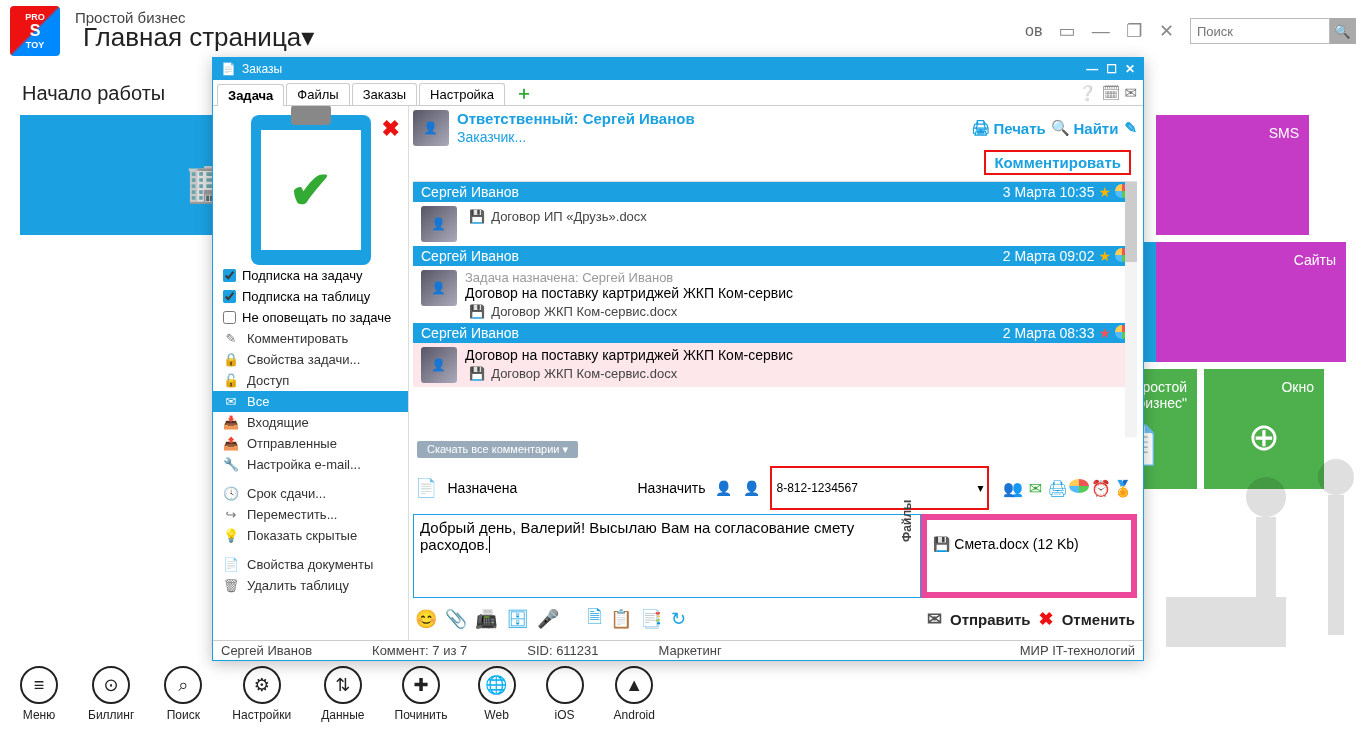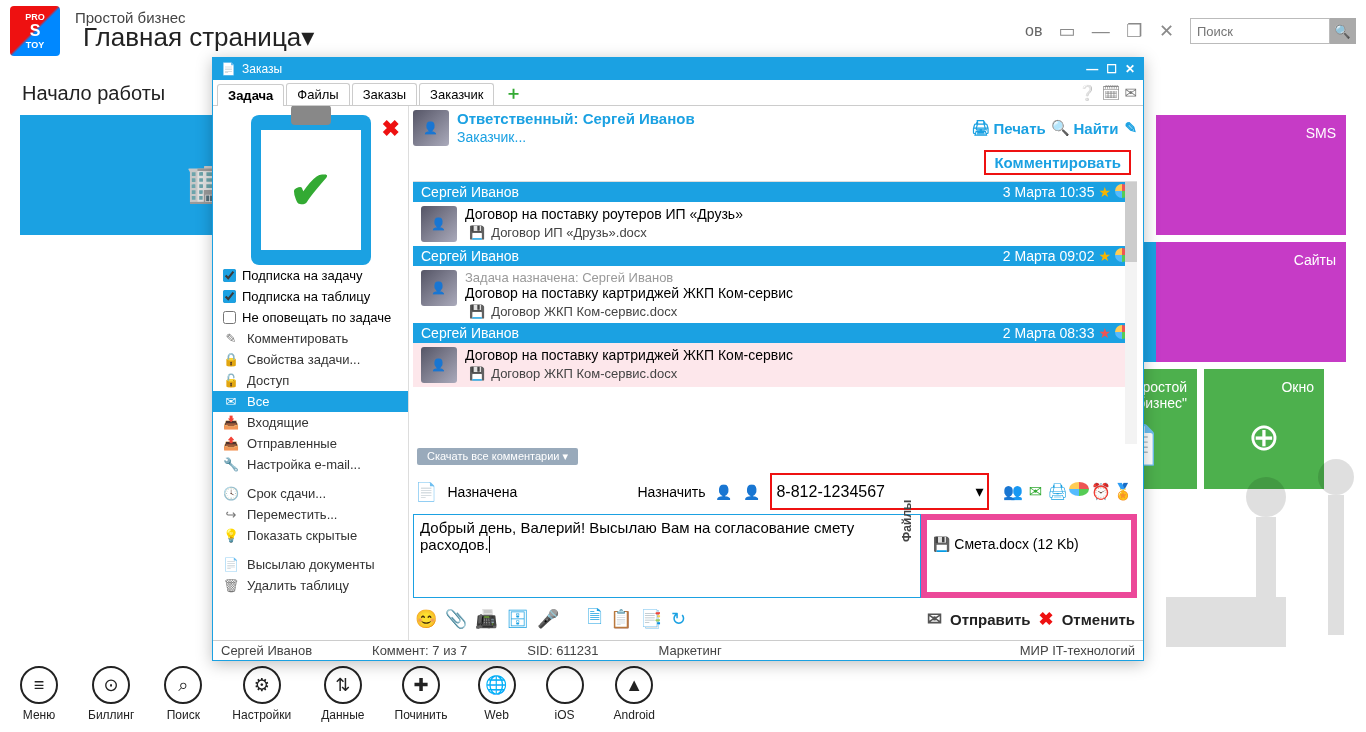--- a/index.html
+++ b/index.html
@@ -82,21 +82,21 @@
 .c-assigned { color: #999; font-size: 13px; }
 .c-att { display: flex; align-items: center; gap: 6px; color: #444; font-size: 13px; margin-top: 3px; margin-left: 4px; }
 .c-att .disk { color: #1ba1e2; }
 .comment.pink .c-body { background: #fde7eb; }
 
 .dl-all { background: #9ab; color: #fff; font-size: 11px; padding: 2px 10px; border-radius: 2px; display: inline-flex; align-items: center; gap: 6px; margin: 4px 0 4px 4px; }
 
 
 .compose-top { display: flex; align-items: center; gap: 10px; padding: 4px 2px; font-size: 14px; }
 .status-ico { color: #777; font-size: 18px; }
-.assign-combo { border: 2px solid #e11; padding: 7px 4px; display: flex; align-items: center; width: 219px; font-family: monospace; font-size: 16px; }
+.assign-combo { border: 2px solid #e11; padding: 13px 4px; display: flex; align-items: center; width: 219px; font-family: monospace; font-size: 12px; }
 .assign-combo .caret { margin-left: auto; }
 .compose-icons { display: flex; gap: 2px; font-size: 16px; margin-left: 4px; }
 .compose-icons span { width: 20px; text-align: center; }
 
 .compose-row { display: flex; height: 84px; }
 .compose-text { flex: 1; border: 1px solid #1ba1e2; padding: 4px 6px; font-size: 15px; position: relative; }
 .files-pane { width: 216px; border: 6px solid #ec4899; padding: 16px 6px; font-size: 14px; position: relative; }
 .files-label { position: absolute; left: -14px; top: 50%; transform: rotate(-90deg) translateX(50%); transform-origin: left; font-size: 12px; font-weight: bold; color: #444; }
 
 .compose-toolbar { display: flex; align-items: center; gap: 8px; padding: 6px 2px; font-size: 18px; color: #1ba1e2; }
@@ -161,21 +161,21 @@
       <div class="tlabel">Сайт "Простой бизнес"</div>
       <div class="ticon">📄</div>
     </div>
   <div class="tile t-green" style="width:120px;height:120px">
       <div class="tlabel">Окно</div>
       <div class="ticon">⊕</div>
     </div>
 </div>
 
 <div style="position:absolute;right:20px;top:115px">
-  <div class="tile t-magenta" style="width:190px;height:120px">
+  <div class="tile t-magenta" style="width:153px;height:120px">
       <div class="tlabel" style="text-align:right">SMS</div>
     </div>
   <div class="tile t-magenta" style="width:190px;height:120px;margin-top:7px">
       <div class="tlabel">Сайты</div>
     </div>
 </div>
 
 <svg class="silhouette" viewBox="0 0 520 300">
   <rect x="320" y="220" width="120" height="50" fill="#000"></rect>
   <circle cx="150" cy="30" r="50" fill="#000"></circle>
@@ -232,21 +232,21 @@
     <div class="tw-ctrls">
       <span>—</span>
       <span>☐</span>
       <span>✕</span>
     </div>
   </div>
   <div class="tw-tabs">
     <div class="tw-tab active">Задача</div>
     <div class="tw-tab">Файлы</div>
     <div class="tw-tab">Заказы</div>
-    <div class="tw-tab">Заказчик</div>
+    <div class="tw-tab">Настройка</div>
     <div class="tw-add">＋</div>
     <div class="tw-tabs-right">
       <span>❔</span>
       <span style="color:#777">🗓</span>
       <span style="color:#777">✉</span>
     </div>
   </div>
   <div class="tw-body">
     <div class="tw-left">
       <div class="bigicon">
@@ -306,21 +306,21 @@
           <span class="ico">↪</span>
           <span>Переместить...</span>
         </div>
       <div class="lrow">
           <span class="ico">💡</span>
           <span>Показать скрытые</span>
         </div>
       <div style="height:8px"></div>
       <div class="lrow">
           <span class="ico">📄</span>
-          <span>Высылаю документы</span>
+          <span>Свойства документы</span>
         </div>
       <div class="lrow">
           <span class="ico">🗑</span>
           <span>Удалить таблицу</span>
         </div>
     </div>
 
     <div class="tw-right">
       <div class="resp-row">
         <div class="avatar">👤</div>
@@ -348,21 +348,20 @@
               <span>Сергей Иванов</span>
               <span class="c-date">
                 <span>3 Марта 10:35</span>
                 <span class="star">★</span>
                 <span class="ball"></span>
               </span>
             </div>
           <div class="c-body">
             <div class="avatar">👤</div>
             <div class="c-content">
-              <div>Договор на поставку роутеров ИП «Друзь»</div>
               <div class="c-att">
                   <span class="disk">💾</span>
                   <span>Договор ИП «Друзь».docx</span>
                 </div>
             </div>
           </div>
         </div>
         <div class="comment">
           <div class="c-head">
               <span>Сергей Иванов</span>

